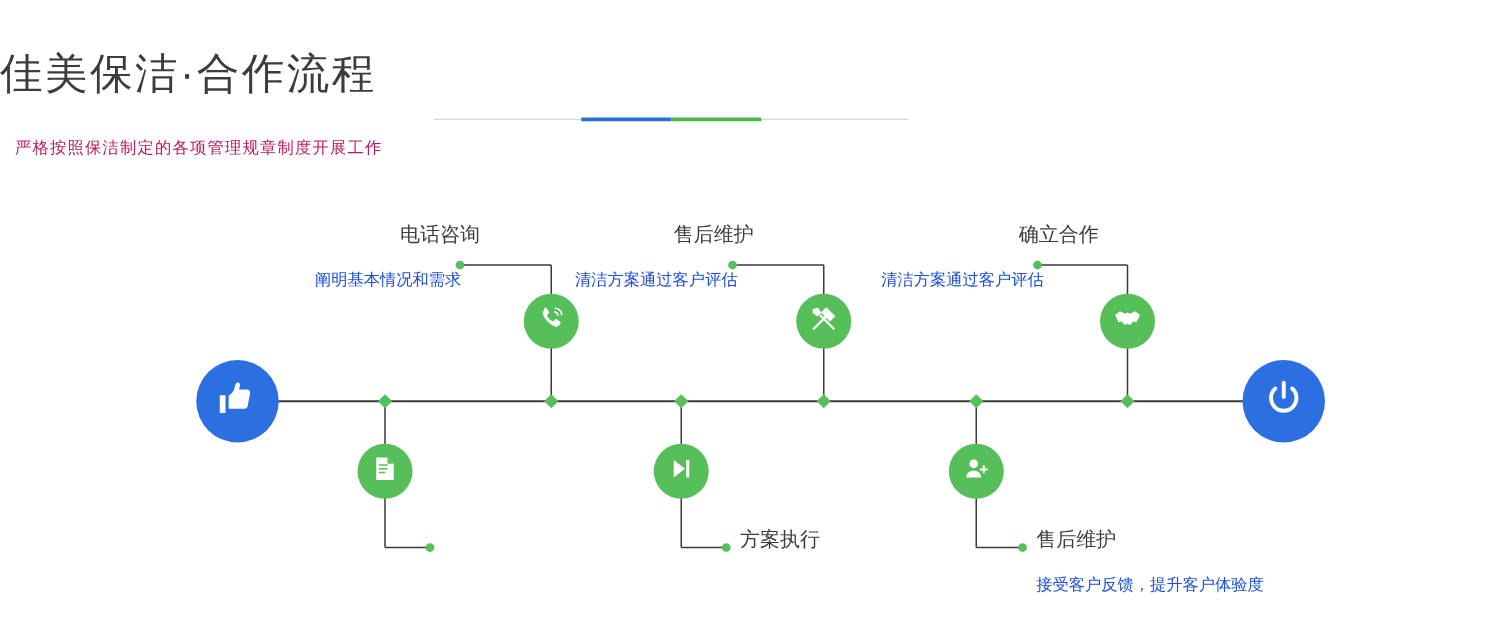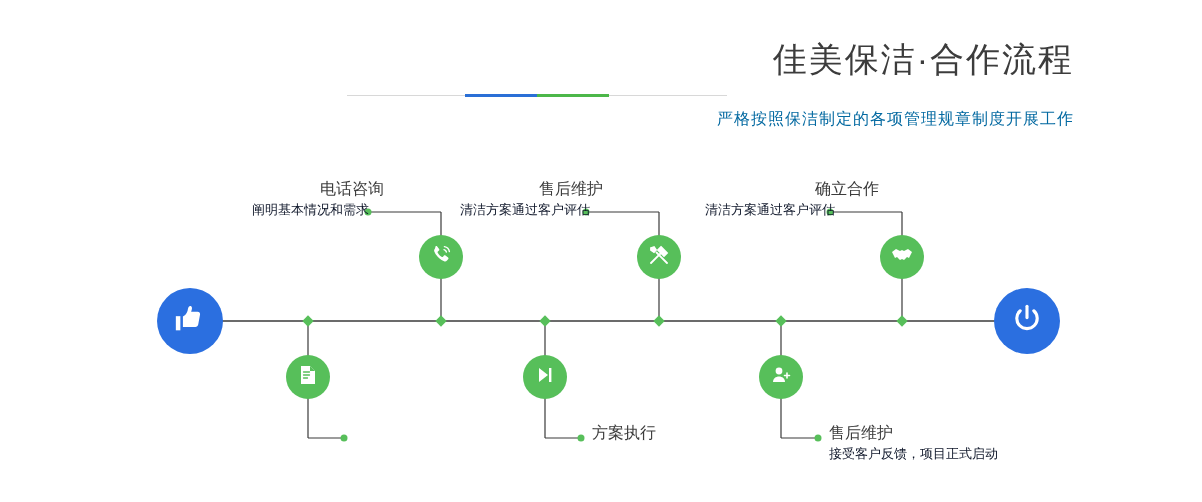--- a/index.html
+++ b/index.html
@@ -5,21 +5,21 @@
   html,body{margin:0;padding:0;}
   body{
     width:1202px;height:502px;
     background:#ffffff;
     font-family:"Liberation Sans","DejaVu Sans",sans-serif;
     overflow:hidden;
     position:relative;
   }
   
   .header{
-    position:absolute;left:0;top:0;width:1074px;text-align:right;
+    position:absolute;left:0;top:0;width:1074px;text-align:left;
   }
   .title{
     margin-top:38px;
     font-size:34px;
     letter-spacing:2px;
     color:#3c3c3c;
     font-weight:normal;
     line-height:42px;
   }
   .rule-wrap{
@@ -32,23 +32,24 @@
     position:absolute;left:0;top:1px;width:380px;height:1px;background:#d8d8d8;
   }
   .rule-blue{
     position:absolute;left:118px;top:0;width:72px;height:3px;background:#2a6fd6;
   }
   .rule-green{
     position:absolute;left:190px;top:0;width:72px;height:3px;background:#4cb749;
   }
   .subtitle{
     margin-top:12px;
-    font-size:16px;
-    color:#0369a1;
+    font-size:13px;
+    color:#be185d;
     letter-spacing:1px;
+    padding-left:12px;
   }
   
   .diagram{position:absolute;left:0;top:150px;width:950px;height:352px;}
   svg.lines{position:absolute;left:0;top:0;width:1202px;height:352px;}
 
   .endpoint{
     position:absolute;
     width:66px;height:66px;border-radius:50%;
     background:#2b6fe0;
     display:flex;align-items:center;justify-content:center;
@@ -67,21 +68,21 @@
   }
   .label{
     position:absolute;
     text-align:left;
     white-space:nowrap;
   }
   .label .l-title{
     font-size:16px;color:#3c3c3c;line-height:22px;
   }
   .label .l-desc{
-    font-size:13px;color:#0f172a;line-height:20px;margin-top:0;
+    font-size:13px;color:#1d4ed8;line-height:20px;margin-top:14px;
   }
   .label.upper .l-title{margin-left:0;}
 </style>
 </head>
 <body>
 
 <div class="header">
   <div class="title">佳美保洁·合作流程</div>
   <div class="rule-wrap">
     <div class="rule-base"></div>
@@ -217,16 +218,16 @@
     <span>
       <svg width="24" height="24" viewBox="0 0 24 24" fill="#ffffff">
         <circle cx="10" cy="8" r="3.4"></circle>
         <path d="M4 19c0-3.3 2.7-5.4 6-5.4s6 2.1 6 5.4z"></path>
         <path d="M18 10v5M15.5 12.5h5" stroke="#ffffff" stroke-width="1.6" stroke-linecap="round"></path>
       </svg>
     </span>
   </div>
   <div class="label" style="left:829px;top:272px;">
     <div class="l-title">售后维护</div>
-    <div class="l-desc">接受客户反馈，项目正式启动</div>
+    <div class="l-desc">接受客户反馈，提升客户体验度</div>
   </div>
 
 </div>
 
 </body></html>

